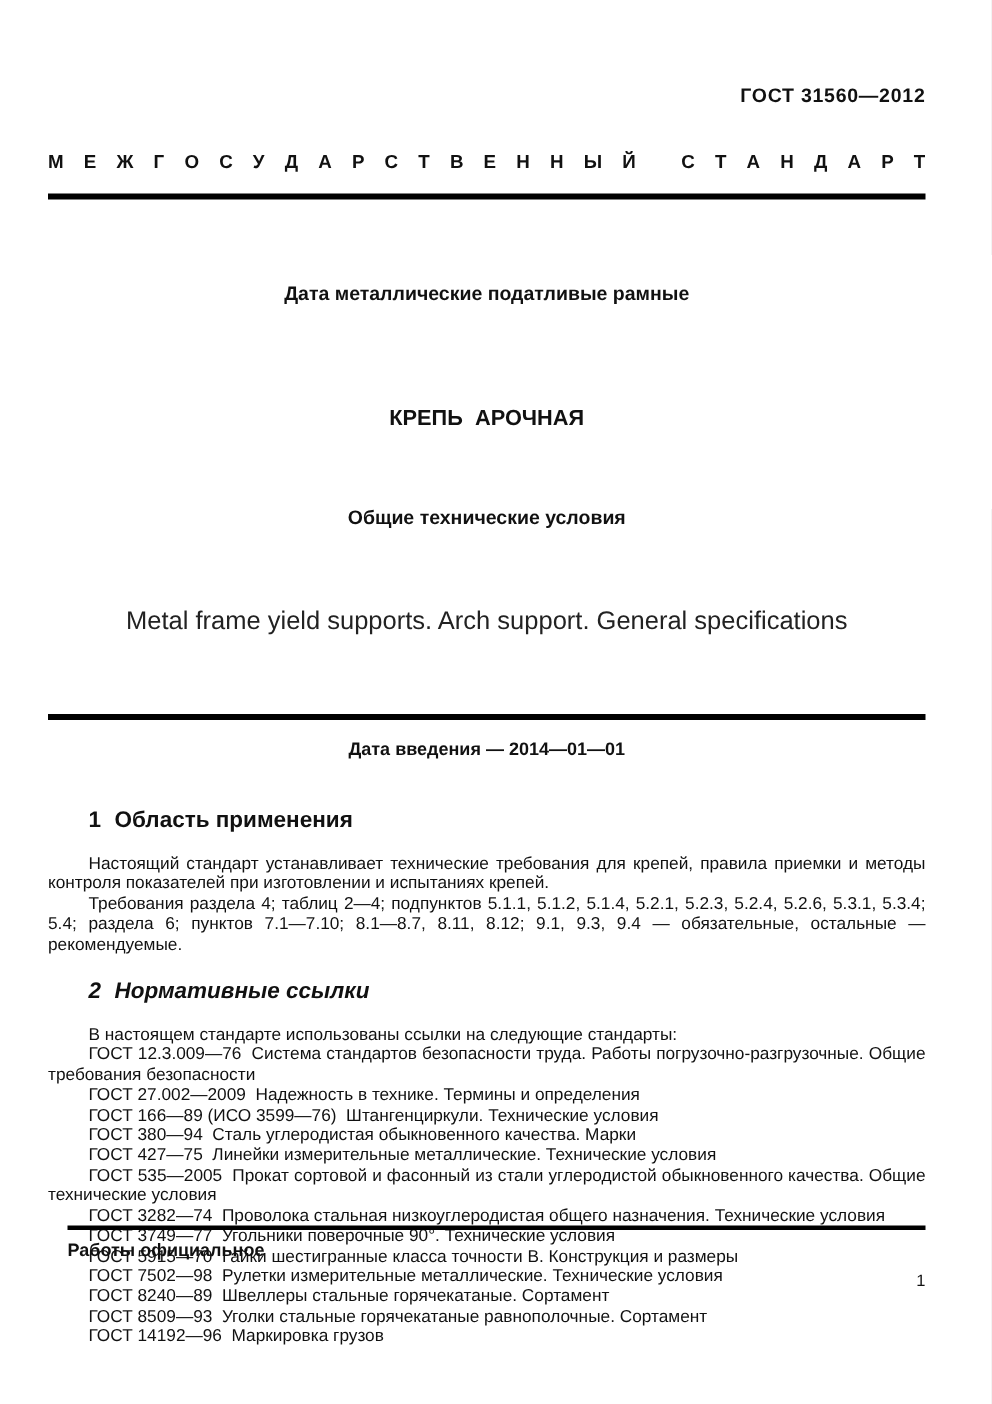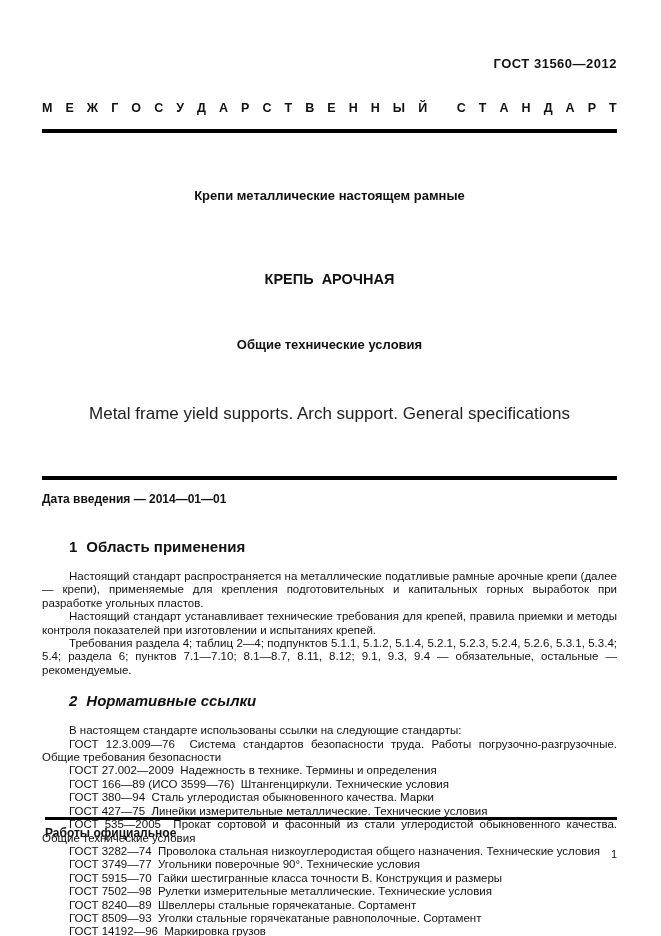--- a/index.html
+++ b/index.html
@@ -4,21 +4,21 @@
 <style>
   html,body{margin:0;padding:0;background:#e9e9e9;}
   .page{
     position:relative;
     width:661px;height:936px;
     margin:0 auto;
     background:#ffffff;
     font-family:"Liberation Sans", sans-serif;
     color:#111;
     box-sizing:border-box;
-    padding:0 44px 0 42px;
+    padding:0 44px 0 32px;
     overflow:hidden;
   }
   .doc-number{
     padding-top:56px;
     text-align:right;
     font-size:13px;
     font-weight:bold;
     letter-spacing:0.5px;
   }
   .standard-type{
@@ -33,21 +33,21 @@
     background:#000;
   }
   .title-block{text-align:center;white-space:pre-wrap;}
   .group-title{margin-top:19px;font-size:13px;font-weight:bold;}
   .main-title{margin-top:32px;font-size:14.5px;font-weight:bold;}
   .subtitle{margin-top:14px;font-size:13px;font-weight:bold;}
   .title-en{margin-top:16px;font-size:17px;color:#222;text-align:center;}
   .rule-thick.second{margin-top:16px;}
   .date-line{
     margin-top:12px;
-    text-align:left;
+    text-align:center;
     font-size:12px;
     font-weight:bold;
   }
   .section-heading{
     margin:0;
     margin-top:32px;
     margin-bottom:15px;
     padding-left:27px;
     font-size:15px;
     font-weight:bold;
@@ -117,33 +117,32 @@
       <span>Н</span>
       <span>Д</span>
       <span>А</span>
       <span>Р</span>
       <span>Т</span>
     </div>
 
   <div class="rule-thick"></div>
 
   <div class="title-block">
-    <div class="group-title">Крепи металлические настоящем рамные</div>
+    <div class="group-title">Дата металлические податливые рамные</div>
     <div class="main-title">КРЕПЬ  АРОЧНАЯ</div>
     <div class="subtitle">Общие технические условия</div>
     <div class="title-en">Metal frame yield supports. Arch support. General specifications</div>
   </div>
 
   <div class="rule-thick second"></div>
 
   <div class="date-line">Дата введения — 2014—01—01</div>
 
   <h2 class="section-heading"><span class="sec-num">1</span><span>Область применения</span></h2>
 
-  <p class="body">Настоящий стандарт распространяется на металлические податливые рамные арочные крепи (далее — крепи), применяемые для крепления подготовительных и капитальных горных выработок при разработке угольных пластов.</p>
   <p class="body">Настоящий стандарт устанавливает технические требования для крепей, правила приемки и методы контроля показателей при изготовлении и испытаниях крепей.</p>
   <p class="body">Требования раздела 4; таблиц 2—4; подпунктов 5.1.1, 5.1.2, 5.1.4, 5.2.1, 5.2.3, 5.2.4, 5.2.6, 5.3.1, 5.3.4; 5.4; раздела 6; пунктов 7.1—7.10; 8.1—8.7, 8.11, 8.12; 9.1, 9.3, 9.4 — обязательные, остальные — рекомендуемые.</p>
 
   <h2 class="section-heading second"><span class="sec-num">2</span><span>Нормативные ссылки</span></h2>
 
   <p class="body">В настоящем стандарте использованы ссылки на следующие стандарты:</p>
   <p class="body">ГОСТ 12.3.009—76  Система стандартов безопасности труда. Работы погрузочно-разгрузочные. Общие требования безопасности</p>
   <p class="body">ГОСТ 27.002—2009  Надежность в технике. Термины и определения</p>
   <p class="body">ГОСТ 166—89 (ИСО 3599—76)  Штангенциркули. Технические условия</p>
   <p class="body">ГОСТ 380—94  Сталь углеродистая обыкновенного качества. Марки</p>

